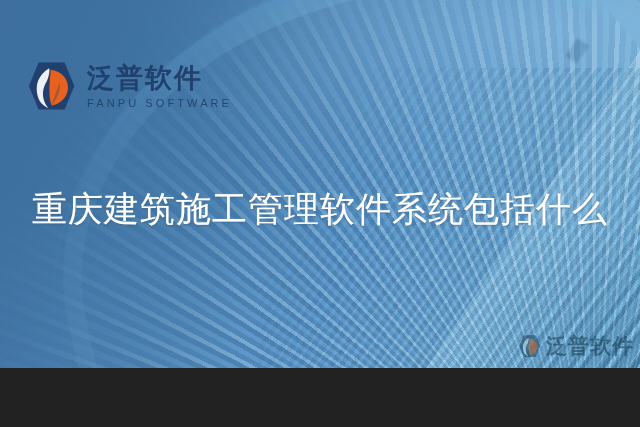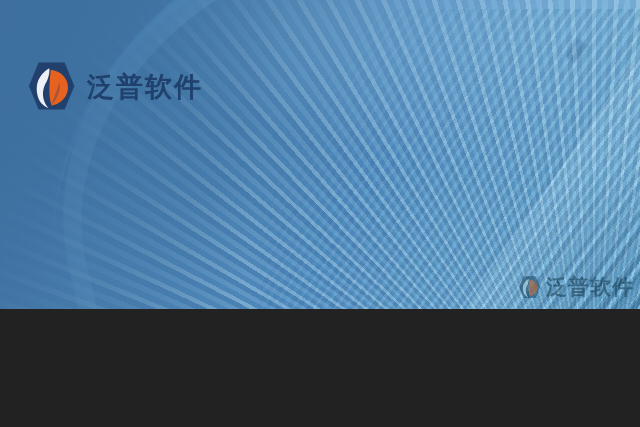--- a/index.html
+++ b/index.html
@@ -1,21 +1,21 @@
 <!DOCTYPE html>
 <html lang="zh"><head>
 <meta charset="utf-8">
 <title>Fanpu Banner</title>
 <style>
   html,body{margin:0;padding:0;background:#222;}
   *{box-sizing:border-box;}
 
   #stage{
     position:relative;
-    width:640px;height:309px;
+    width:640px;height:368px;
     overflow:hidden;
     font-family:"Liberation Sans", sans-serif;
     user-select:none;
   }
 
   
   .sky{
     position:absolute;inset:0;
     background:
       linear-gradient(118deg,
@@ -235,23 +235,25 @@
 
   <div class="brand">
     <svg class="brand-mark" viewBox="0 0 64 64">
       <path d="M18 3 L50 3 L62 32 L50 61 L18 61 L6 32 Z" fill="#22406E"></path>
       <path d="M31 10 C18 18 13 30 17 45 C19 52 24 57 30 59 C22 50 21 37 28 26 C30 22 32 15 31 10 Z" fill="#FFFFFF" opacity="0.92"></path>
       <path d="M33 12 C47 14 55 24 54 36 C53 46 45 54 34 56 C30 45 31 30 33 12 Z" fill="#E8621F"></path>
       <path d="M34 55 C41 48 45 38 44 27 C41 36 37 46 34 55 Z" fill="#22406E" opacity="0.35"></path>
     </svg>
     <span class="brand-text">
       <span class="brand-cn">泛普软件</span>
+      <span class="brand-en">FANPU SOFTWARE</span>
     </span>
   </div>
 
+  <div class="headline">重庆建筑施工管理软件系统包括什么</div>
 
   <div class="watermark">
     <div class="wm-row">
       <svg class="wm-mark" viewBox="0 0 64 64">
         <path d="M18 3 L50 3 L62 32 L50 61 L18 61 L6 32 Z" fill="#1C4A66" opacity="0.75"></path>
         <path d="M31 10 C18 18 13 30 17 45 C19 52 24 57 30 59 C22 50 21 37 28 26 C30 22 32 15 31 10 Z" fill="#BFE0EE" opacity="0.8"></path>
         <path d="M33 12 C47 14 55 24 54 36 C53 46 45 54 34 56 C30 45 31 30 33 12 Z" fill="#C96A34" opacity="0.72"></path>
       </svg>
       <span class="wm-cn">泛普软件</span>
     </div>

